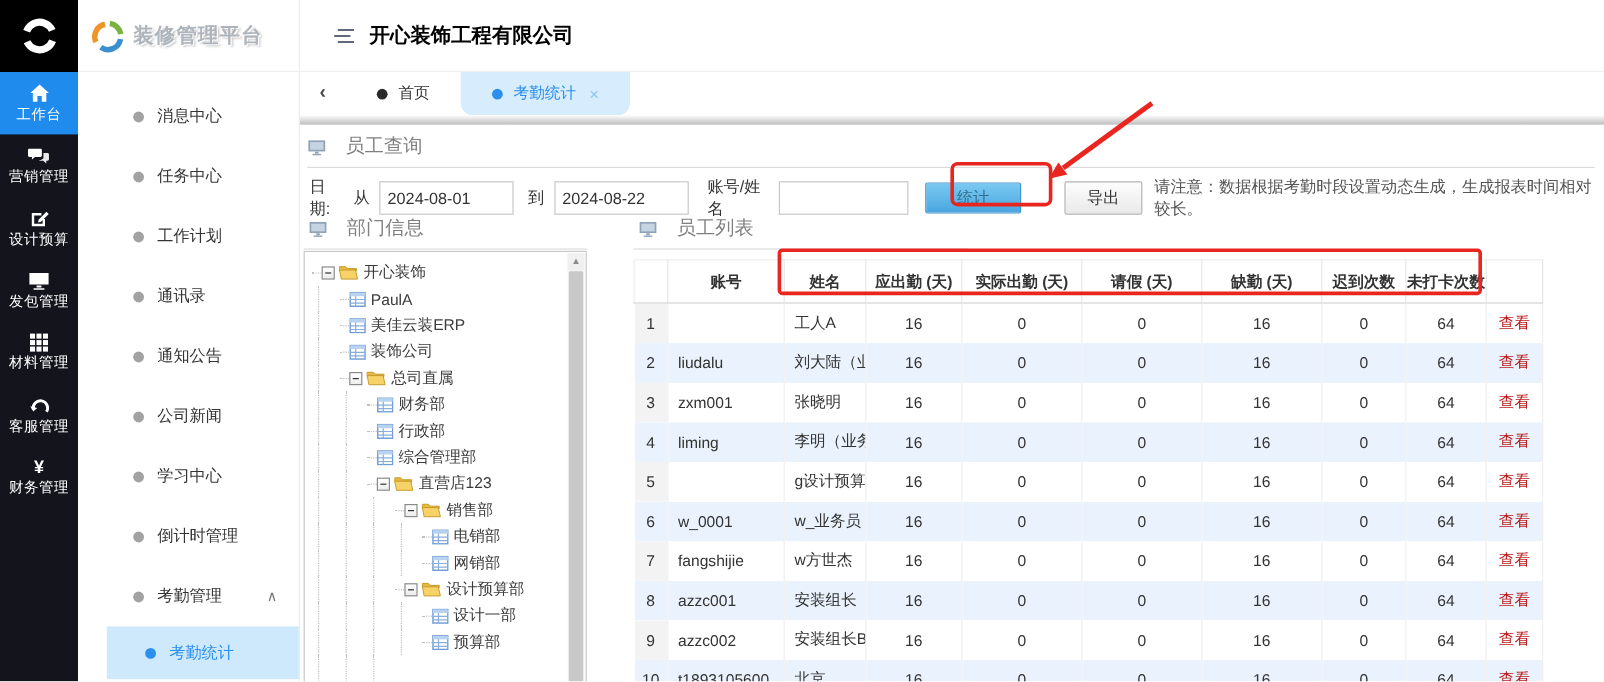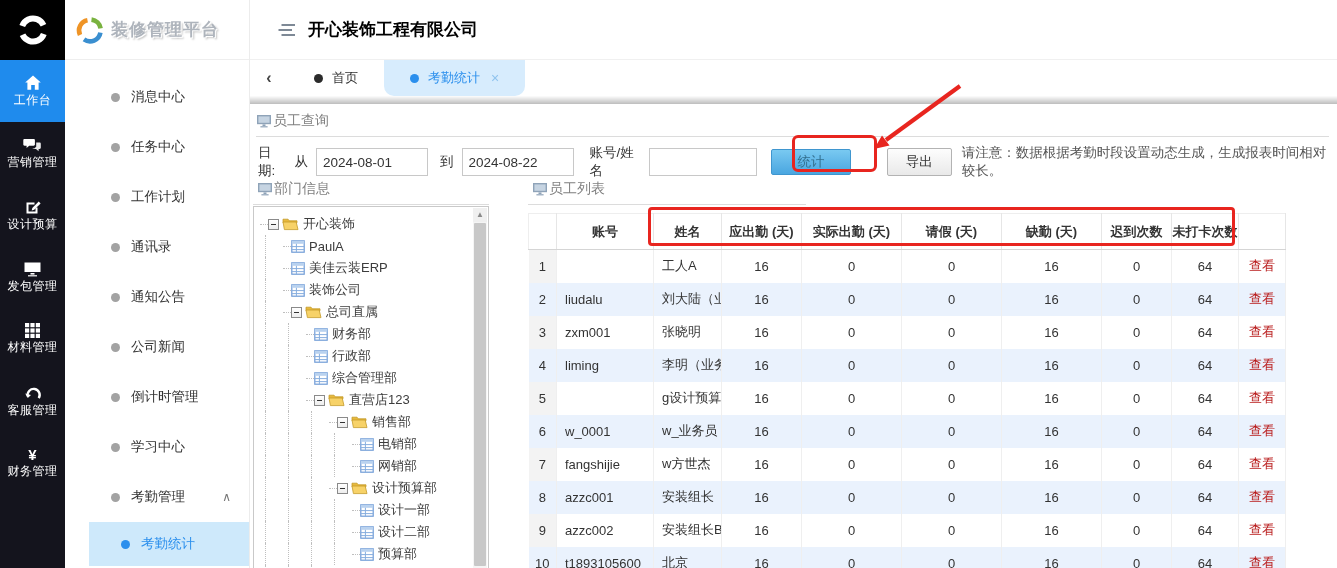--- a/index.html
+++ b/index.html
@@ -3,21 +3,21 @@
 <meta charset="utf-8">
 <style>
   * { margin:0; padding:0; box-sizing:border-box; }
   html,body { width:1337px; height:568px; overflow:hidden; }
   body { font-family:"Liberation Sans","DejaVu Sans",sans-serif; font-size:13px; color:#333; background:#fff; }
   #app { position:relative; width:1337px; height:568px; overflow:hidden; background:#fff; }
 
   
   .rail { position:absolute; left:0; top:0; width:65px; height:568px; background:#14141d; z-index:3; }
   .rail-logo { width:65px; height:60px; background:#000; display:flex; align-items:center; justify-content:center; }
-  .rail-item { height:62px; display:flex; flex-direction:column; align-items:center; justify-content:center; color:#fff; cursor:pointer; }
+  .rail-item { height:52px; display:flex; flex-direction:column; align-items:center; justify-content:center; color:#fff; cursor:pointer; }
   .rail-item.active { background:#1f8bed; }
   .rail-item .lbl { font-size:12px; letter-spacing:.5px; }
   .rail-item svg { display:block; }
   .yuan-glyph { font-size:15px; font-weight:bold; line-height:16px; }
 
   
   .submenu { position:absolute; left:65px; top:0; width:185px; height:568px; background:#fff; border-right:1px solid #ececec; z-index:2; }
   .submenu-logo { height:60px; display:flex; align-items:center; gap:6px; padding-left:10px; border-bottom:1px solid #eee; }
   .brand-text { font-size:17px; font-weight:bold; color:#aeb4bc; text-shadow:1px 1px 0 #fff, 2px 2px 2px rgba(0,0,0,.25); letter-spacing:1px; }
   .menu-list { padding-top:12px;margin-left:24px; }
@@ -41,21 +41,21 @@
   .tab.plain .tdot { background:#2b2b2b; }
   .tab.plain .tlabel { color:#333; }
   .tab.active { background:#d7ecfd; border-radius:0 0 10px 10px; }
   .tab.active .tdot { background:#2b8fed; }
   .tab.active .tlabel { color:#2b8fed; }
   .tab .tclose { color:#8fc3ee; font-size:14px; margin-left:2px; cursor:pointer; }
   .shadow-band { position:absolute; left:250px; top:96px; right:0; height:8px; background:linear-gradient(#fdfdfd,#bdbdbd); }
 
   
   .content { position:absolute; left:250px; top:104px; right:0; bottom:0; background:#fff; }
-  .sec-title { display:flex; align-items:center; gap:1px; color:#808080; font-size:14px; }
+  .sec-title { display:flex; align-items:center; gap:16px; color:#808080; font-size:16px; }
   .q-title { margin:8px 8px 0 6px; padding-bottom:6px; border-bottom:1px solid #dcdcdc; }
   .q-form { display:flex; align-items:center; margin:9px 0 0 8px; height:32px; }
   .q-form .flabel { color:#333; font-size:13.5px; }
   .q-input { height:28px; border:1px solid #c8c8c8; font-size:13.5px; padding:0 6px; color:#333; background:#fff; }
   .in-date { width:112px; }
   .in-acct { width:108px; }
   .btn { height:26px; border-radius:2px; font-size:13.5px; cursor:pointer; }
   .btn-stat { width:86px; margin-left:14px; background:linear-gradient(#79c9f1,#4aa6e0); border:1px solid #3f96cf; color:#33708f; }
   .btn-export { width:70px; height:28px; margin-left:36px; background:linear-gradient(#fdfdfd,#e9e9e9); border:1px solid #b3b3b3; color:#333; }
   .notice { margin-left:10px; color:#555; font-size:13.5px; }
@@ -198,25 +198,25 @@
         <div class="menu-item">
           <span class="dot"></span>
           <span class="mlabel">通知公告</span>
         </div>
         <div class="menu-item">
           <span class="dot"></span>
           <span class="mlabel">公司新闻</span>
         </div>
         <div class="menu-item">
           <span class="dot"></span>
+          <span class="mlabel">学习中心</span>
+        </div>
+        <div class="menu-item">
+          <span class="dot"></span>
           <span class="mlabel">倒计时管理</span>
-        </div>
-        <div class="menu-item">
-          <span class="dot"></span>
-          <span class="mlabel">学习中心</span>
         </div>
         <div class="menu-item">
           <span class="dot"></span>
           <span class="mlabel">考勤管理</span>
           <span class="chev">∧</span>
         </div>
         <div class="menu-item sub-active">
           <span class="dot"></span>
           <span class="mlabel">考勤统计</span>
         </div>
@@ -481,37 +481,20 @@
               <span class="ticon">
                 <svg width="14" height="13" viewBox="0 0 14 13">
                   <rect x=".8" y=".8" width="12.4" height="11.4" fill="#fff" stroke="#6f9bd6" stroke-width="1.2"></rect>
                   <rect x=".8" y=".8" width="12.4" height="3" fill="#b9d2ef"></rect>
                   <line x1=".8" y1="6.6" x2="13.2" y2="6.6" stroke="#87aede"></line>
                   <line x1=".8" y1="9.6" x2="13.2" y2="9.6" stroke="#87aede"></line>
                   <line x1="5.4" y1="3.8" x2="5.4" y2="12.2" stroke="#87aede"></line>
                 </svg>
               </span>
               <span class="tlabel-node">设计一部</span>
-            </div>
-            <div class="tnode">
-              <span class="guide"></span>
-              <span class="guide"></span>
-              <span class="guide"></span>
-              <span class="guide"></span>
-              <span class="stub"></span>
-              <span class="ticon">
-                <svg width="14" height="13" viewBox="0 0 14 13">
-                  <rect x=".8" y=".8" width="12.4" height="11.4" fill="#fff" stroke="#6f9bd6" stroke-width="1.2"></rect>
-                  <rect x=".8" y=".8" width="12.4" height="3" fill="#b9d2ef"></rect>
-                  <line x1=".8" y1="6.6" x2="13.2" y2="6.6" stroke="#87aede"></line>
-                  <line x1=".8" y1="9.6" x2="13.2" y2="9.6" stroke="#87aede"></line>
-                  <line x1="5.4" y1="3.8" x2="5.4" y2="12.2" stroke="#87aede"></line>
-                </svg>
-              </span>
-              <span class="tlabel-node">设计二部</span>
             </div>
             <div class="tnode">
               <span class="guide"></span>
               <span class="guide"></span>
               <span class="guide"></span>
               <span class="guide"></span>
               <span class="stub"></span>
               <span class="ticon">
                 <svg width="14" height="13" viewBox="0 0 14 13">
                   <rect x=".8" y=".8" width="12.4" height="11.4" fill="#fff" stroke="#6f9bd6" stroke-width="1.2"></rect>

